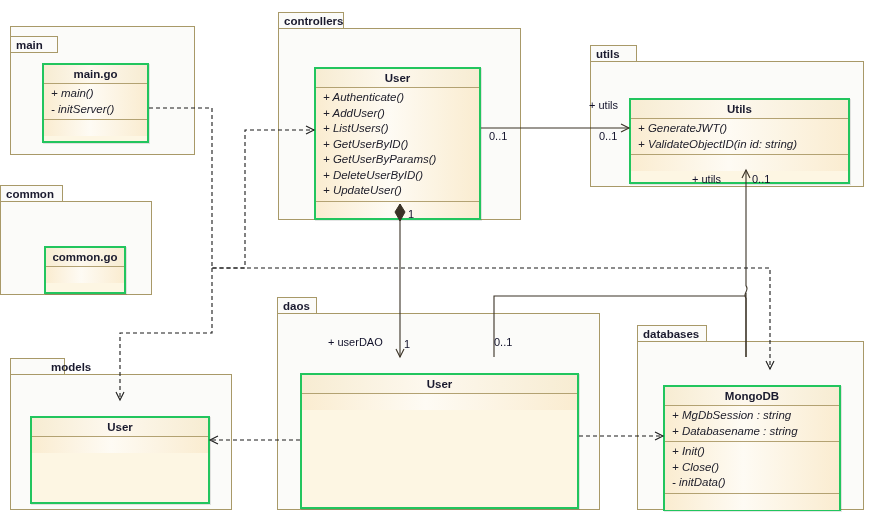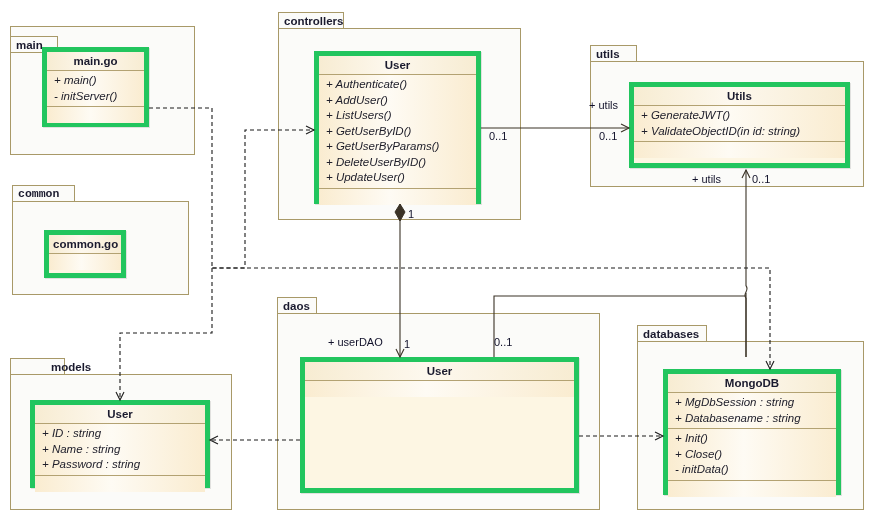--- a/index.html
+++ b/index.html
@@ -45,25 +45,26 @@
     right: 0;
     bottom: 0;
     border: 1px solid #a89968;
     background: #fbfbf9;
     box-sizing: border-box;
     z-index: 2;
   }
   
   .cls {
     position: absolute;
-    border: 5px solid #22c55e;
+    border: 2px solid #22c55e;
     box-sizing: border-box;
     background: #fdf6e3;
     z-index: 5;
     box-shadow: 1px 1px 0 rgba(0,0,0,0.10);
+    margin-top: 16px;
   }
   .cls-title {
     text-align: center;
     font-size: 11.5px;
     font-weight: bold;
     color: #1a1a2e;
     padding: 3px 4px 3px 4px;
     border-bottom: 1px solid #b3a272;
     background: linear-gradient(to right, #f7ecd2 0%, #fdf8ee 45%, #f7ecd2 100%);
     box-sizing: border-box;
@@ -120,46 +121,41 @@
 
   <div class="cls" style="left:42px; top:47px; width:107px; height:80px;">
     <div class="cls-title">main.go</div>
     <div class="cls-compartment">
       <div class="feature">+ main()</div>
       <div class="feature">- initServer()</div>
     </div>
     <div class="cls-compartment empty"></div>
   </div>
 
-  <div class="pkg" style="left:12px; top:185px; width:177px; height:110px;font-family:Liberation Mono, monospace;">
+  <div class="pkg" style="left:0; top:185px; width:152px; height:110px;">
     <div class="pkg-tab" style="width:63px;">
       <span>common</span>
     </div>
     <div class="pkg-body"></div>
   </div>
 
   <div class="cls" style="left:44px; top:230px; width:82px; height:48px;">
     <div class="cls-title">common.go</div>
     <div class="cls-compartment empty"></div>
   </div>
 
   <div class="pkg" style="left:10px; top:358px; width:222px; height:152px;">
     <div class="pkg-tab" style="width:55px;padding-left:40px;">
       <span>models</span>
     </div>
     <div class="pkg-body"></div>
   </div>
 
   <div class="cls" style="left:30px; top:400px; width:180px; height:88px;">
     <div class="cls-title">User</div>
-    <div class="cls-compartment">
-      <div class="feature">+ ID : string</div>
-      <div class="feature">+ Name : string</div>
-      <div class="feature">+ Password : string</div>
-    </div>
     <div class="cls-compartment empty"></div>
   </div>
 
   <div class="pkg" style="left:278px; top:12px; width:243px; height:208px;">
     <div class="pkg-tab" style="width:66px;">
       <span>controllers</span>
     </div>
     <div class="pkg-body"></div>
   </div>
 

